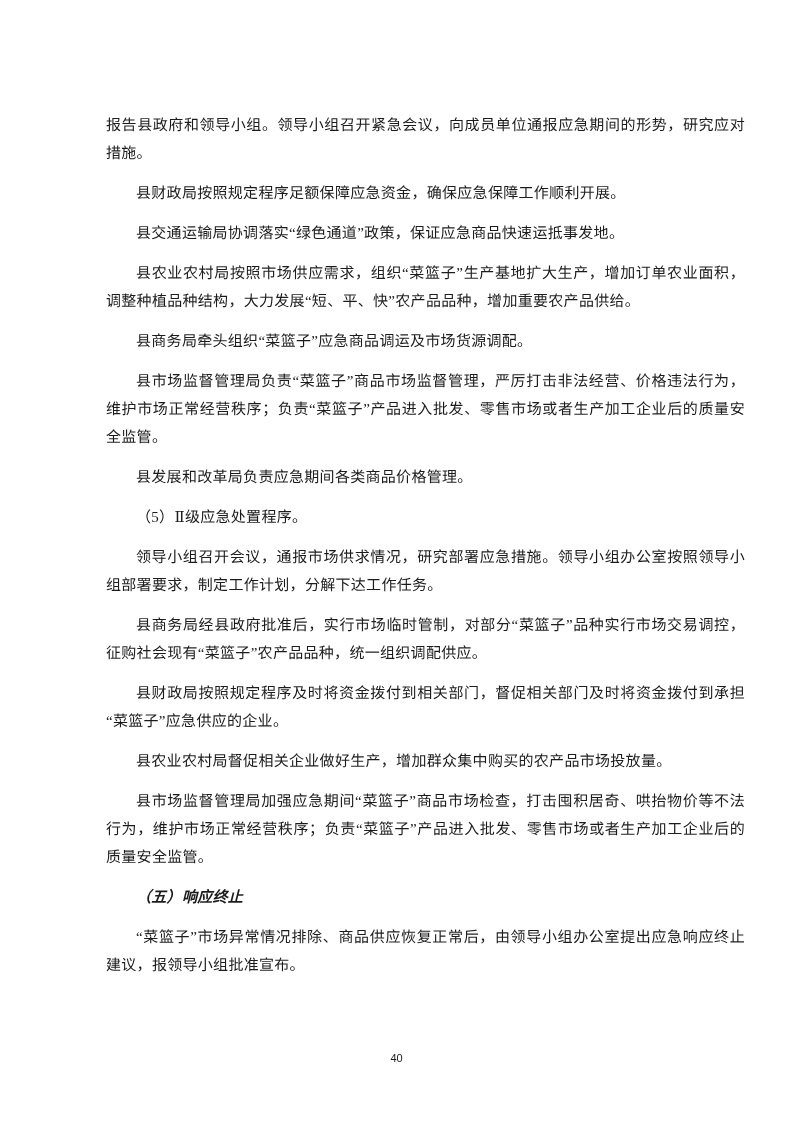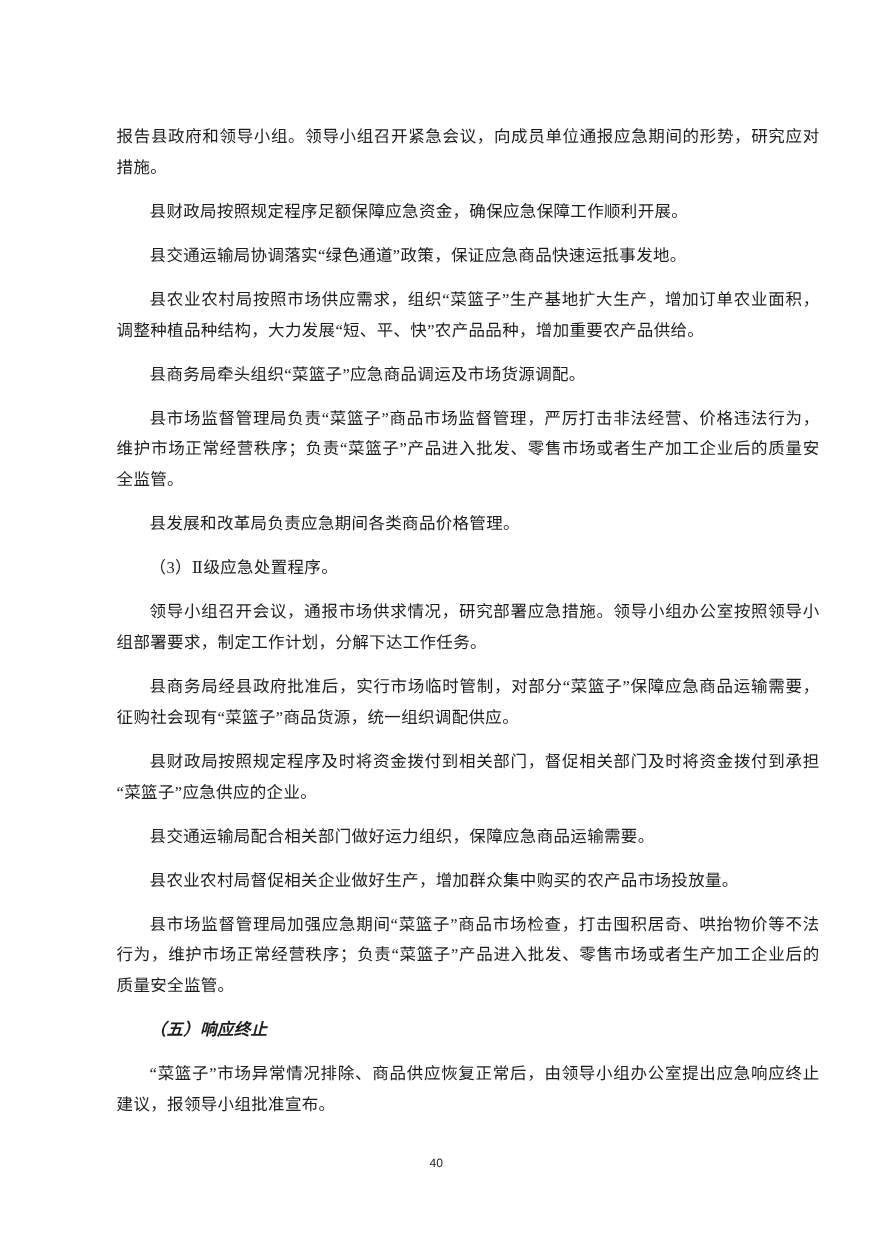--- a/index.html
+++ b/index.html
@@ -50,23 +50,22 @@
 <body>
 
 <div class="page">
   <p class="para">报告县政府和领导小组。领导小组召开紧急会议，向成员单位通报应急期间的形势，研究应对措施。</p>
   <p class="para indent">县财政局按照规定程序足额保障应急资金，确保应急保障工作顺利开展。</p>
   <p class="para indent">县交通运输局协调落实“绿色通道”政策，保证应急商品快速运抵事发地。</p>
   <p class="para indent">县农业农村局按照市场供应需求，组织“菜篮子”生产基地扩大生产，增加订单农业面积，调整种植品种结构，大力发展“短、平、快”农产品品种，增加重要农产品供给。</p>
   <p class="para indent">县商务局牵头组织“菜篮子”应急商品调运及市场货源调配。</p>
   <p class="para indent">县市场监督管理局负责“菜篮子”商品市场监督管理，严厉打击非法经营、价格违法行为，维护市场正常经营秩序；负责“菜篮子”产品进入批发、零售市场或者生产加工企业后的质量安全监管。</p>
   <p class="para indent">县发展和改革局负责应急期间各类商品价格管理。</p>
-  <p class="para indent">（3）Ⅱ级应急处置程序。</p>
+  <p class="para indent">（5）Ⅱ级应急处置程序。</p>
   <p class="para indent">领导小组召开会议，通报市场供求情况，研究部署应急措施。领导小组办公室按照领导小组部署要求，制定工作计划，分解下达工作任务。</p>
-  <p class="para indent">县商务局经县政府批准后，实行市场临时管制，对部分“菜篮子”保障应急商品运输需要，征购社会现有“菜篮子”商品货源，统一组织调配供应。</p>
+  <p class="para indent">县商务局经县政府批准后，实行市场临时管制，对部分“菜篮子”品种实行市场交易调控，征购社会现有“菜篮子”农产品品种，统一组织调配供应。</p>
   <p class="para indent">县财政局按照规定程序及时将资金拨付到相关部门，督促相关部门及时将资金拨付到承担“菜篮子”应急供应的企业。</p>
-  <p class="para indent">县交通运输局配合相关部门做好运力组织，保障应急商品运输需要。</p>
   <p class="para indent">县农业农村局督促相关企业做好生产，增加群众集中购买的农产品市场投放量。</p>
   <p class="para indent">县市场监督管理局加强应急期间“菜篮子”商品市场检查，打击囤积居奇、哄抬物价等不法行为，维护市场正常经营秩序；负责“菜篮子”产品进入批发、零售市场或者生产加工企业后的质量安全监管。</p>
   <p class="para indent bold">（五）响应终止</p>
   <p class="para indent">“菜篮子”市场异常情况排除、商品供应恢复正常后，由领导小组办公室提出应急响应终止建议，报领导小组批准宣布。</p>
   <div class="page-number">40</div>
 </div>
 
 </body></html>

